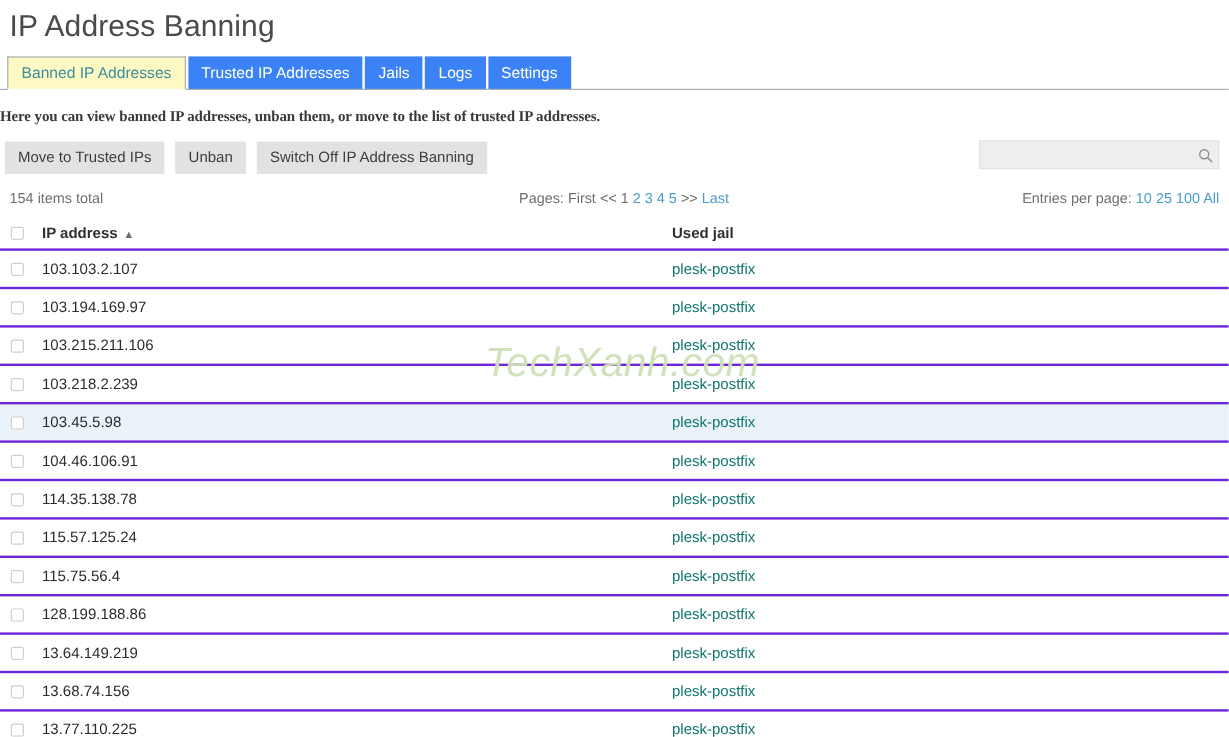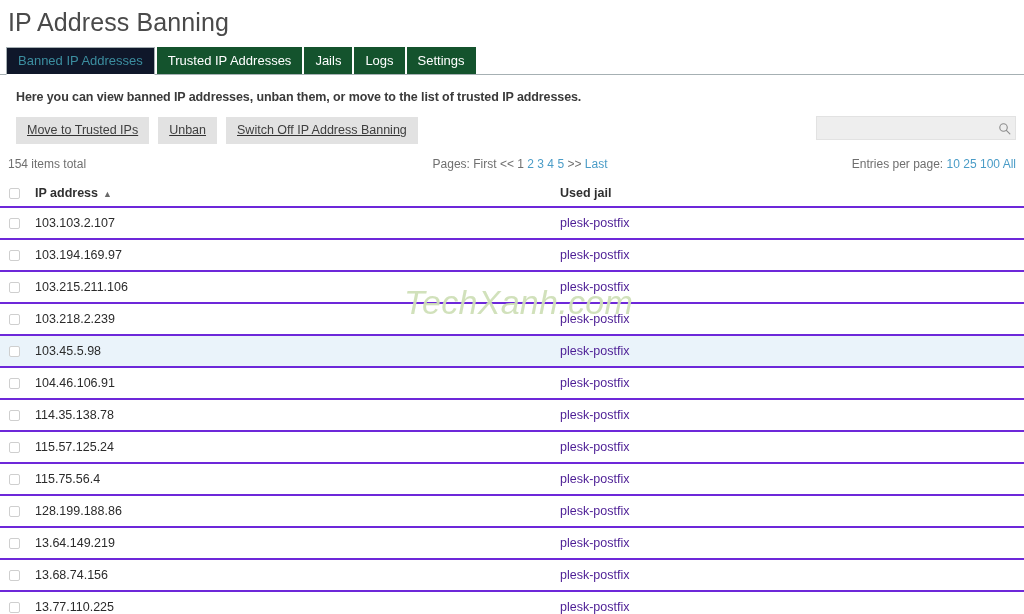--- a/index.html
+++ b/index.html
@@ -41,25 +41,25 @@
   .tab {
     height: 28px;
     line-height: 28px;
     padding: 0 11px;
     font-size: 13px;
     box-sizing: border-box;
     margin-right: 2px;
     white-space: nowrap;
   }
   .tab.inactive {
-    background: #14532d;
+    background: #3b82f6;
     color: #ffffff;
   }
   .tab.active {
-    background: #0f172a;
+    background: #fef9c3;
     color: #3c8ea0;
     border: 1px solid #a6b0b3;
     border-bottom: 1px solid #ffffff;
     position: relative;
     z-index: 3;
     line-height: 26px;
   }
   .tabs-underline {
     position: absolute;
     left: 0;
@@ -67,32 +67,32 @@
     bottom: 0;
     height: 1px;
     background: #a6b0b3;
     z-index: 1;
   }
 
   
   .description {
     font-size: 12.5px;
     color: #3a3a3a;
-    padding: 15px 0 0 16px;
+    padding: 15px 0 0 0;
     font-weight: bold;
     letter-spacing: -0.1px;
+    font-family: Liberation Serif, serif;
   }
 
   
   .toolbar {
     display: flex;
     align-items: center;
-    padding: 13px 0 0 16px;
-    position: relative;
-    text-decoration: underline;
+    padding: 13px 0 0 4px;
+    position: relative;
   }
   .tbtn {
     background: #e2e2e2;
     border: none;
     color: #3e3e3e;
     font-size: 12.5px;
     font-family: "Liberation Sans", sans-serif;
     padding: 6px 11px;
     margin-right: 9px;
     cursor: pointer;
@@ -204,21 +204,21 @@
   .ip-cell { padding-left: 5px !important; }
   .th-ip { padding-left: 5px !important; }
   .sort-caret {
     display: inline-block;
     margin-left: 5px;
     color: #6a6a6a;
     font-size: 9px;
     vertical-align: middle;
   }
   .jail-link {
-    color: #4c1d95;
+    color: #0f766e;
     text-decoration: none;
     font-size: 12.5px;
     cursor: pointer;
   }
   tr.highlight td {
     background: #eaf3fa;
   }
 
   
   .watermark {

